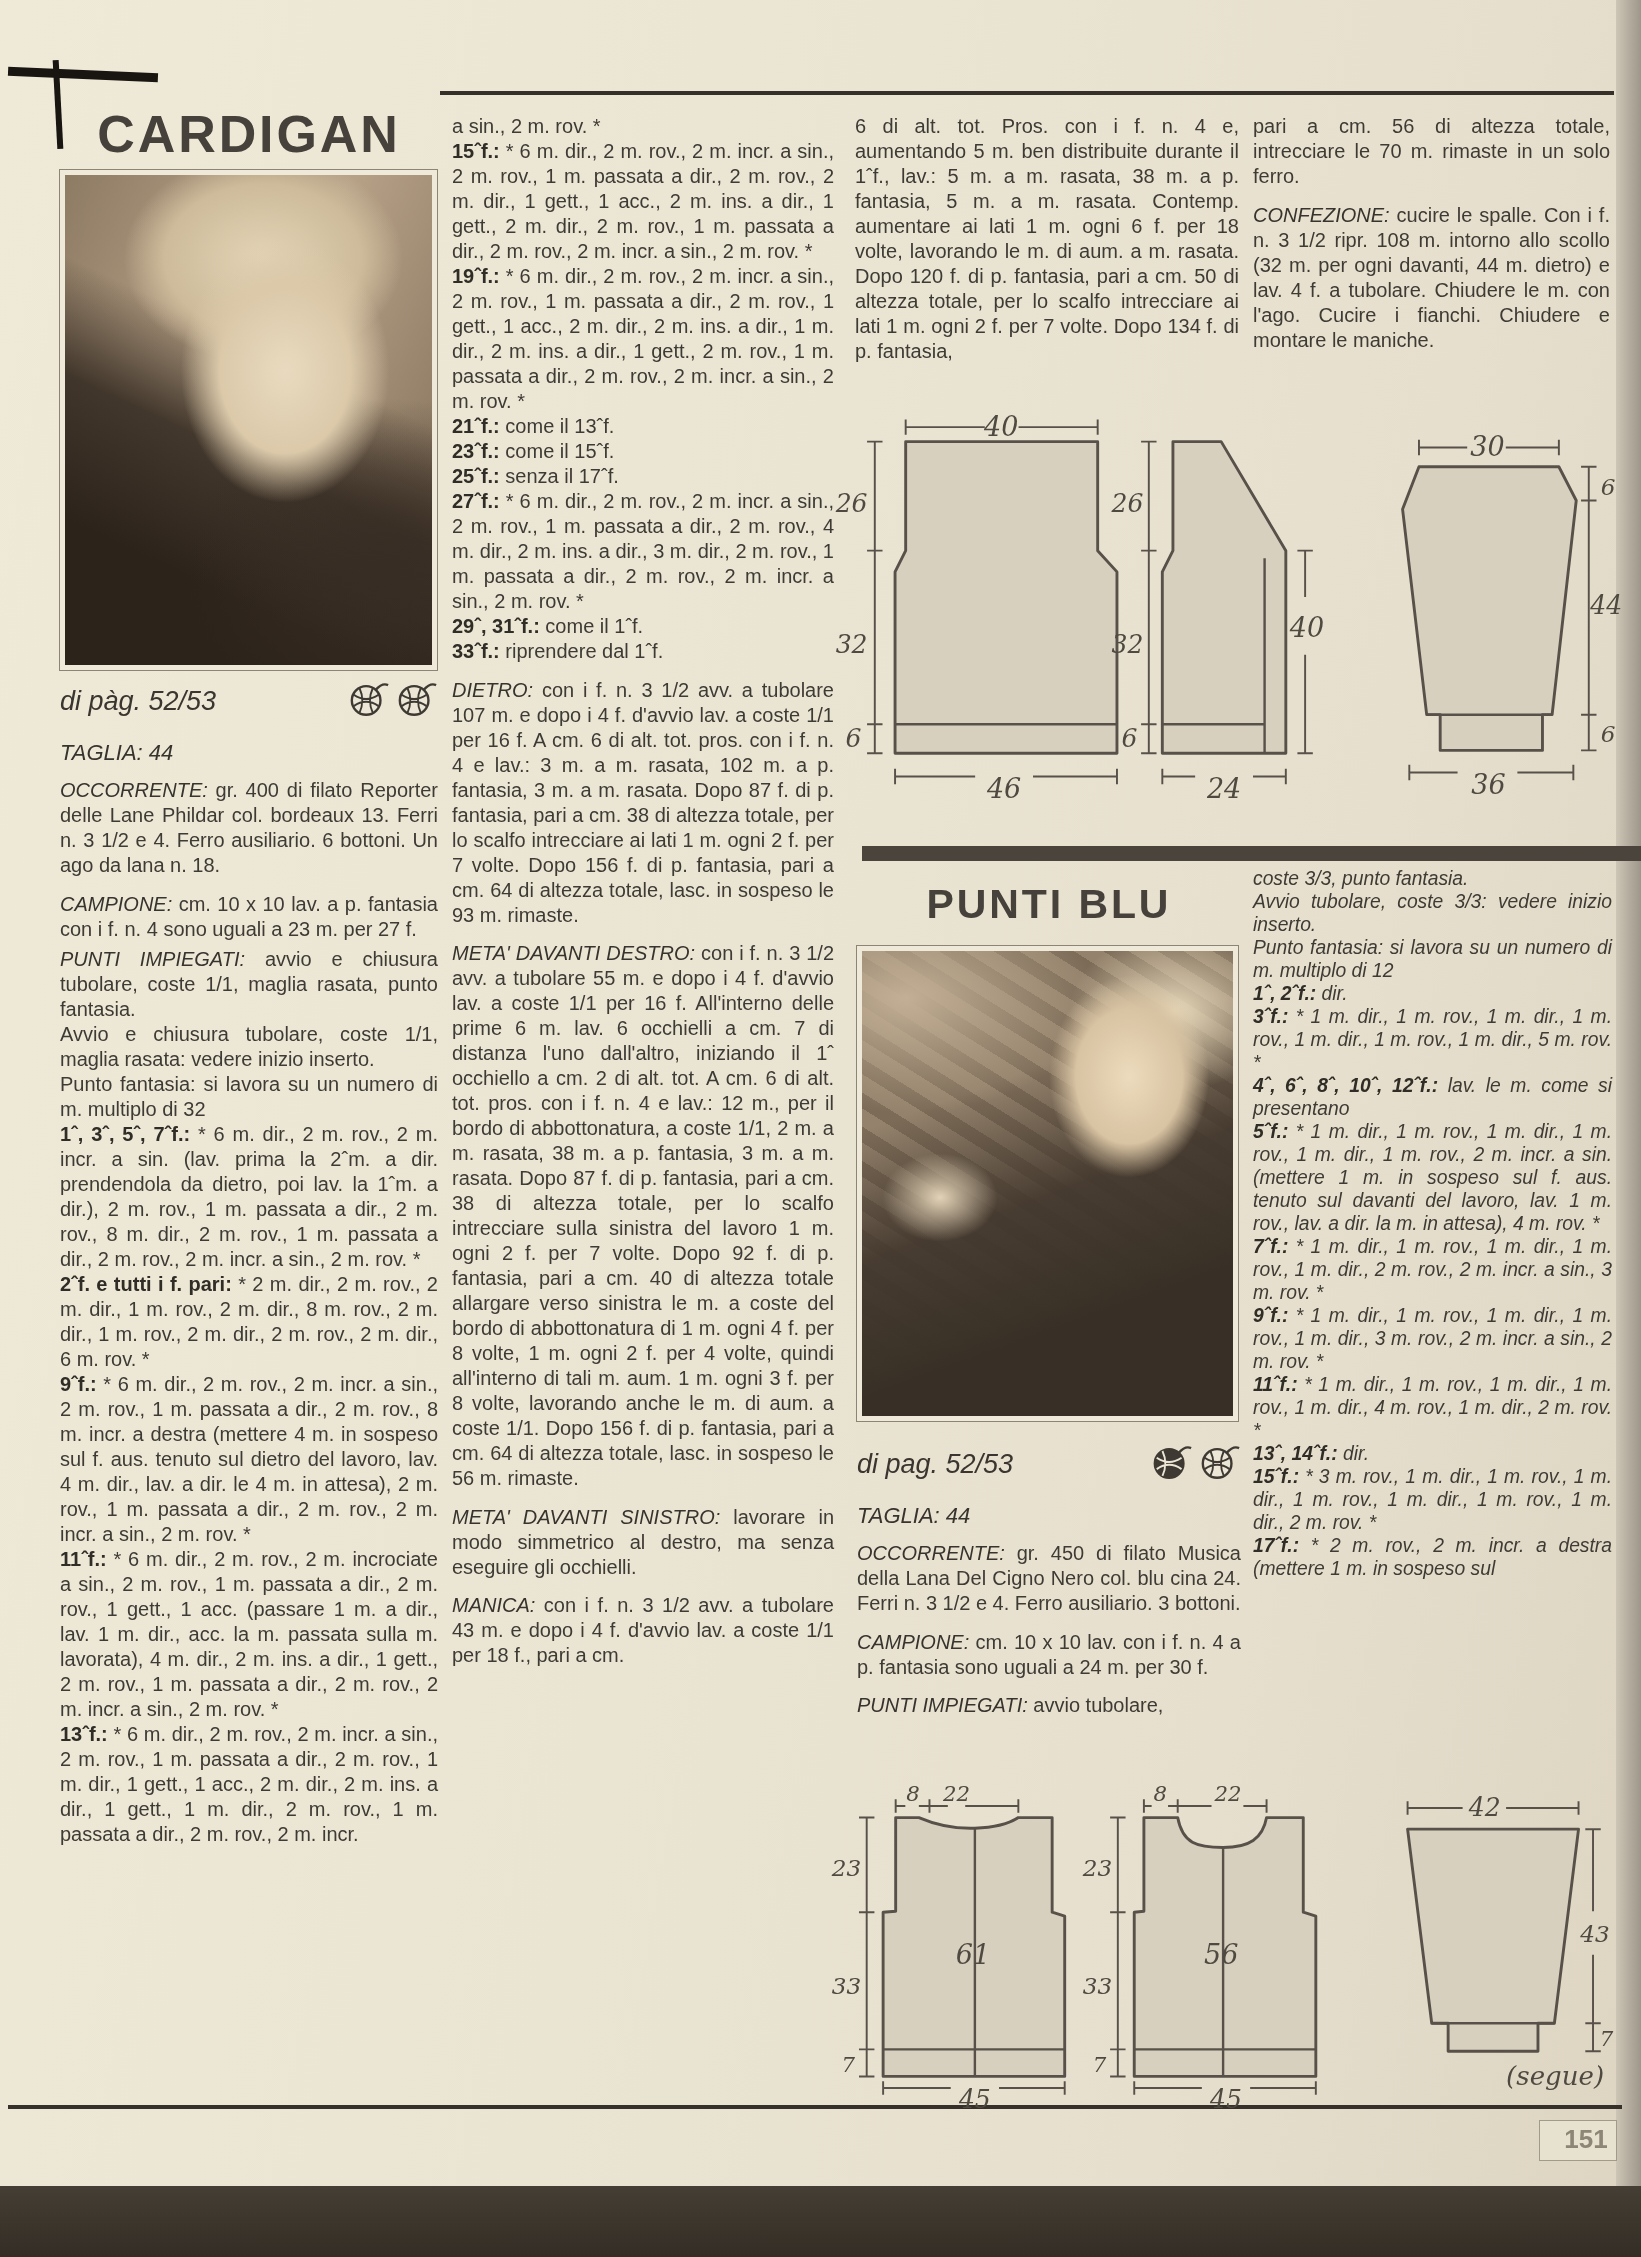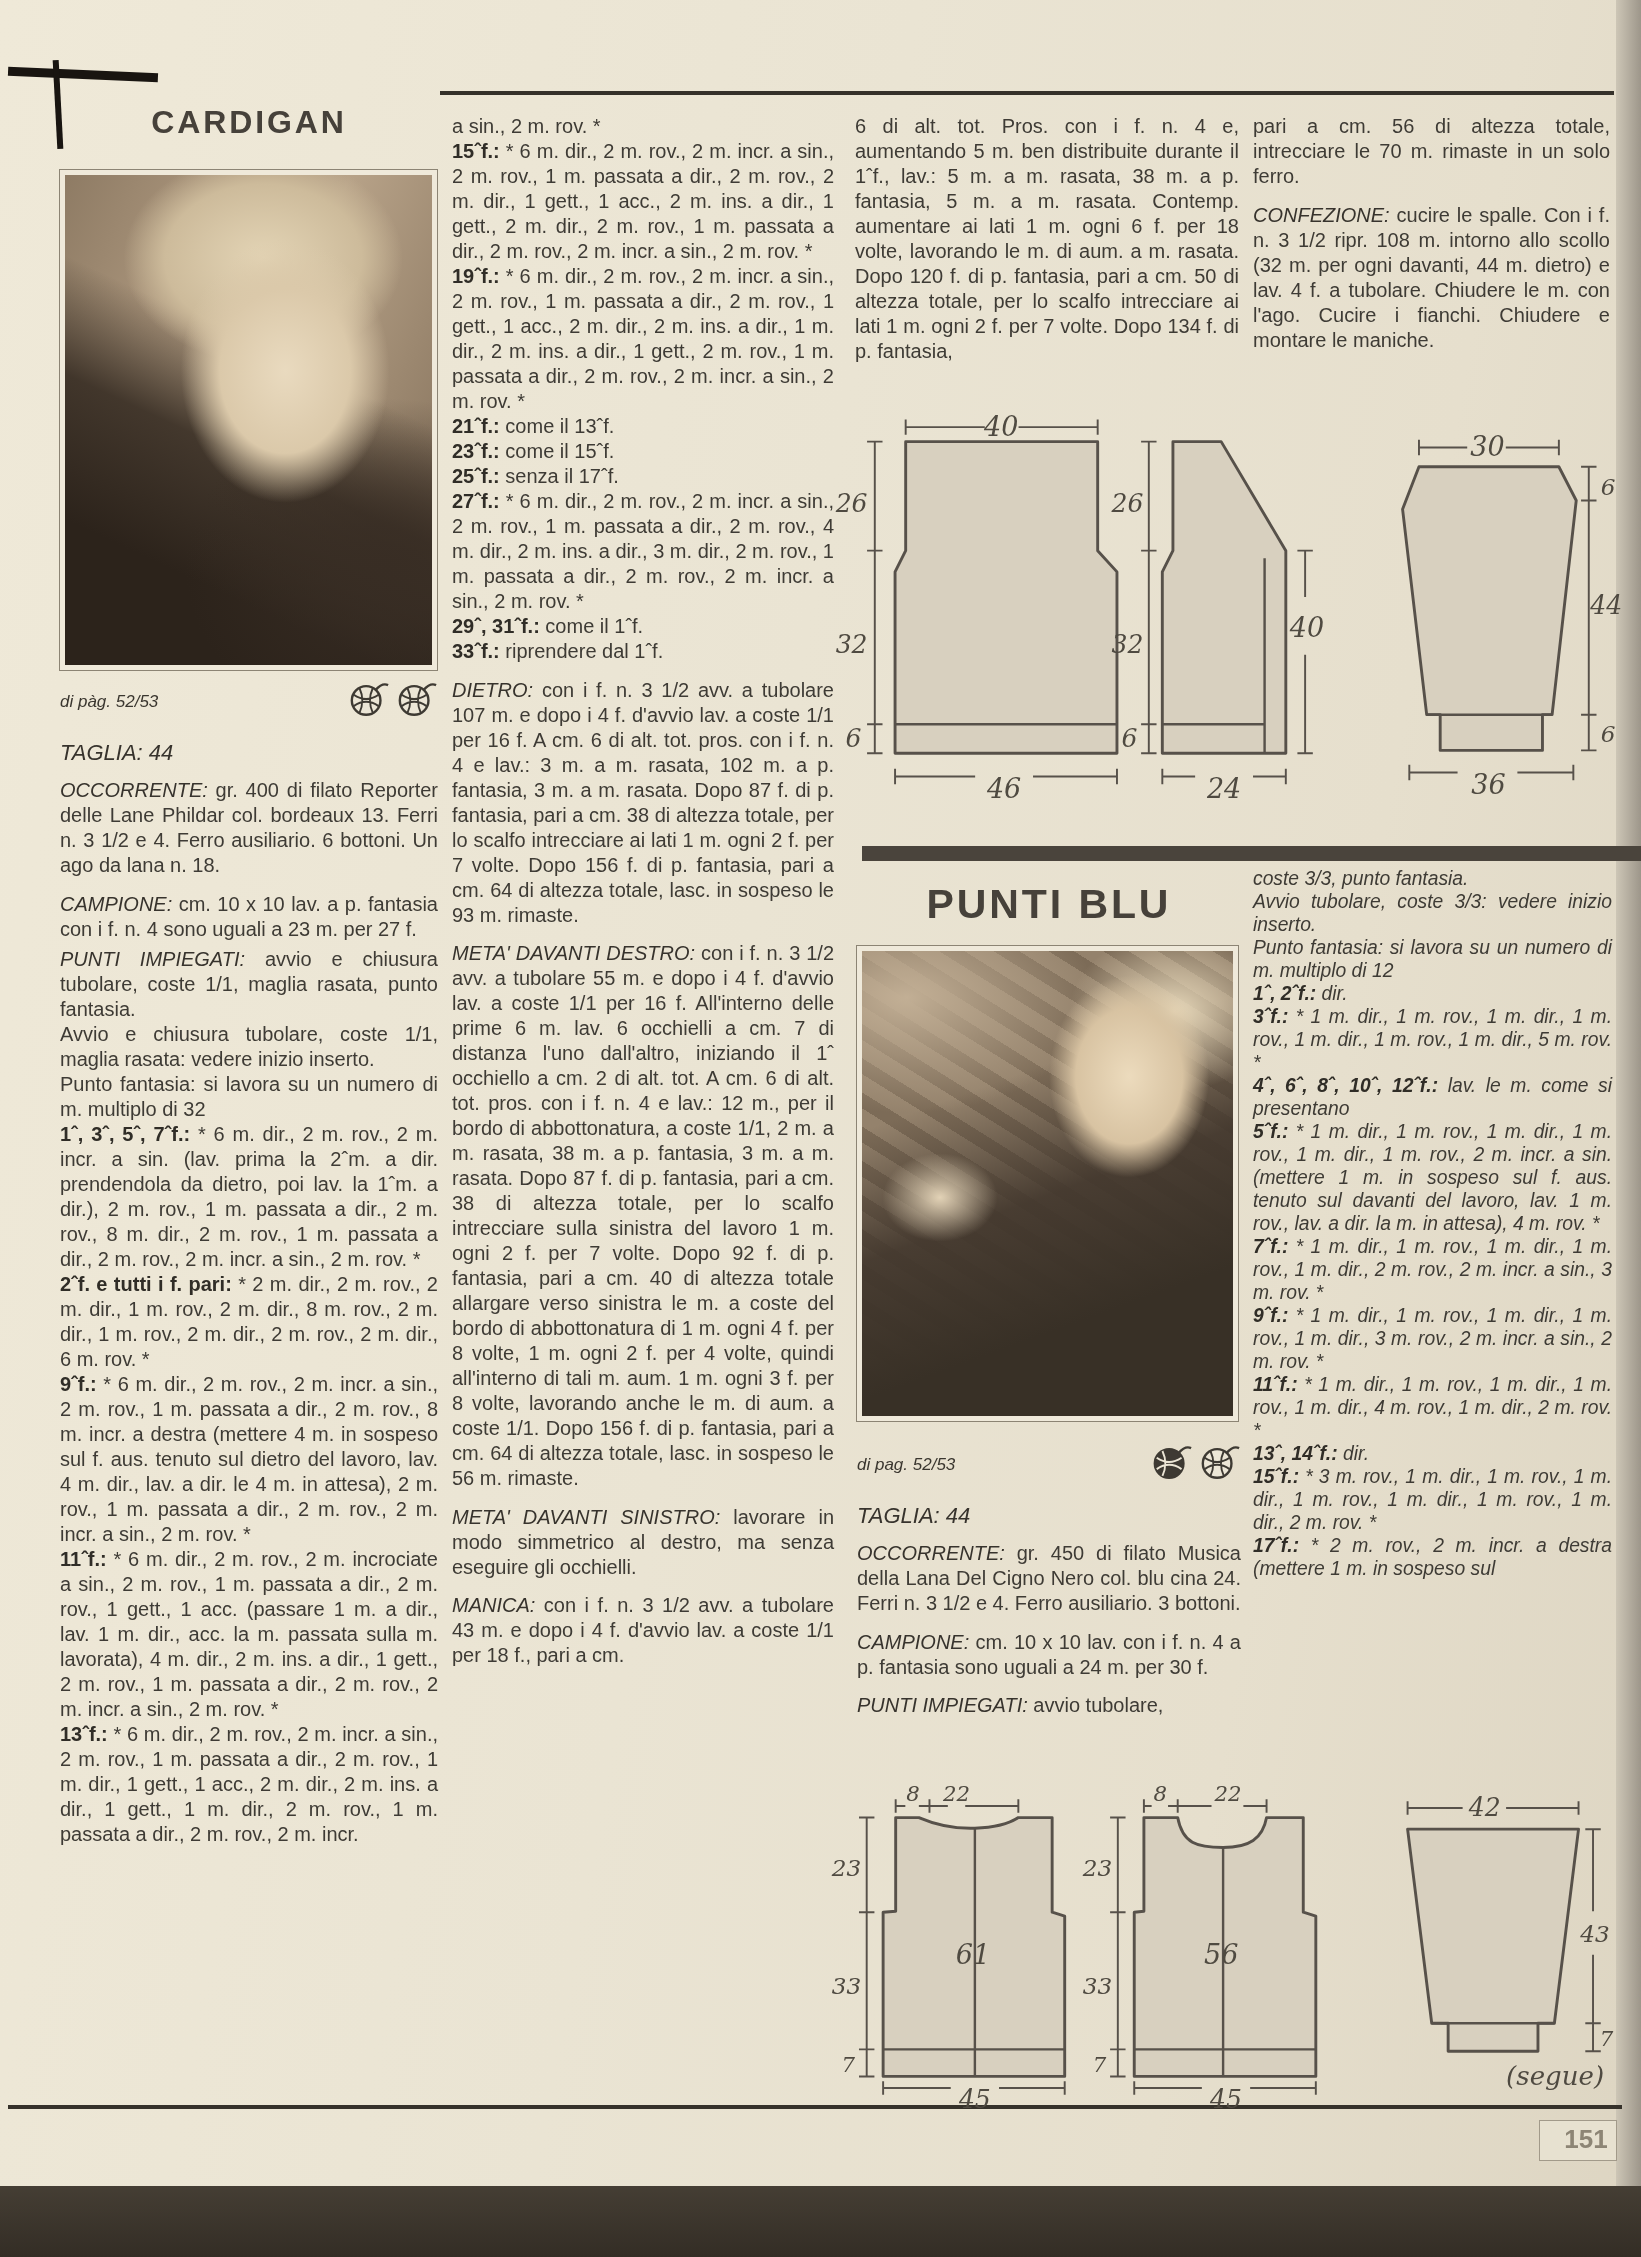--- a/index.html
+++ b/index.html
@@ -7,21 +7,21 @@
         background:linear-gradient(100deg,#efe9d8 0%,#eae4d3 45%,#e6dfcd 75%,#ddd5c2 100%);
         font-family:"Liberation Sans",sans-serif;color:#3e3b35;}
   .abs{position:absolute;}
   .col{position:absolute;font-size:20px;line-height:25px;text-align:justify;}
   .col p{margin:0 0 5.8px 0;}
   p.sec{margin-top:13.5px;}
   p.row{margin:0;}
   .ital{font-style:italic;color:#37332d;}
   .bld{font-weight:bold;color:#302d27;}
   .cap-row{display:flex;justify-content:space-between;align-items:center;height:50px;}
-  .cap{font-style:italic;font-size:17px;color:#3a362f;}
+  .cap{font-style:italic;font-size:27px;color:#3a362f;}
   .ttl{font-weight:bold;letter-spacing:2.9px;color:#46413a;text-align:center;}
   .photo{border:5.8px solid #efe9da;box-shadow:0 0 0 1px #8c8474;}
   #photo1{background:
      radial-gradient(ellipse 145px 183px at 60% 40%, #e9dabf 0%, #dbc9aa 45%, rgba(219,201,170,0) 72%),
      radial-gradient(ellipse 179px 135px at 54% 17%, #e3d4b5 0%, #cdbb9b 55%, rgba(205,187,155,0) 78%),
      radial-gradient(ellipse 290px 241px at 88% 80%, rgba(56,45,36,.95) 0%, rgba(56,45,36,0) 70%),
      linear-gradient(205deg, rgba(52,42,33,0) 38%, rgba(52,42,33,.88) 56%, #2c231b 78%),
      linear-gradient(115deg,#8e7b64 0%,#a8937a 25%,#b7a288 48%,#9c8870 72%,#7d6a55 100%);}
   #photo2{background:
      radial-gradient(ellipse 111px 140px at 72% 27%, #ecdbbd 0%, #d8c3a2 48%, rgba(216,195,162,0) 72%),
@@ -48,21 +48,21 @@
   <div class="abs" style="left:55px;top:60px;width:5.8px;height:89px;background:#191511;transform:rotate(-3deg);"></div>
   <div class="abs" style="right:0;top:0;width:25px;height:2257px;background:linear-gradient(90deg,#cdc6b6,#9d968a);"></div>
   <div class="abs" style="left:0;top:2186px;width:1641px;height:71px;background:linear-gradient(180deg,#453e34,#332d25);"></div>
 
   <div class="abs rule" style="left:440px;top:91px;width:1174px;height:3.9px;"></div>
 
   <div class="abs rule" style="left:7.7px;top:2105px;width:1614px;height:3.9px;"></div>
 
   <div class="abs" style="left:862px;top:846px;width:779px;height:14.5px;background:#4a443c;"></div>
 
-  <div class="abs ttl" style="left:60px;top:104px;width:378px;font-size:32px;">CARDIGAN</div>
+  <div class="abs ttl" style="left:60px;top:104px;width:378px;font-size:52px;">CARDIGAN</div>
   <div class="abs photo" id="photo1" style="left:60px;top:170px;width:367px;height:490px;"></div>
 
   <div class="col" style="left:60px;top:676px;width:378px;">
     <div class="cap-row">
       <span class="cap">di pàg. 52/53</span>
       <span>
         <svg width="42" height="39" viewBox="0 0 44 40">
             <circle cx="19" cy="22" r="15" fill="#ece6d6" stroke="#3e3a33" stroke-width="2.5"></circle>
             <path d="M6,16 Q19,25 32,16 M6,28 Q19,19 32,28 M12,9 Q18,22 12,35 M26,9 Q20,22 26,35" fill="none" stroke="#3e3a33" stroke-width="2"></path>
             <path d="M29,11 Q36,3 42,6" fill="none" stroke="#3e3a33" stroke-width="2.5"></path>

